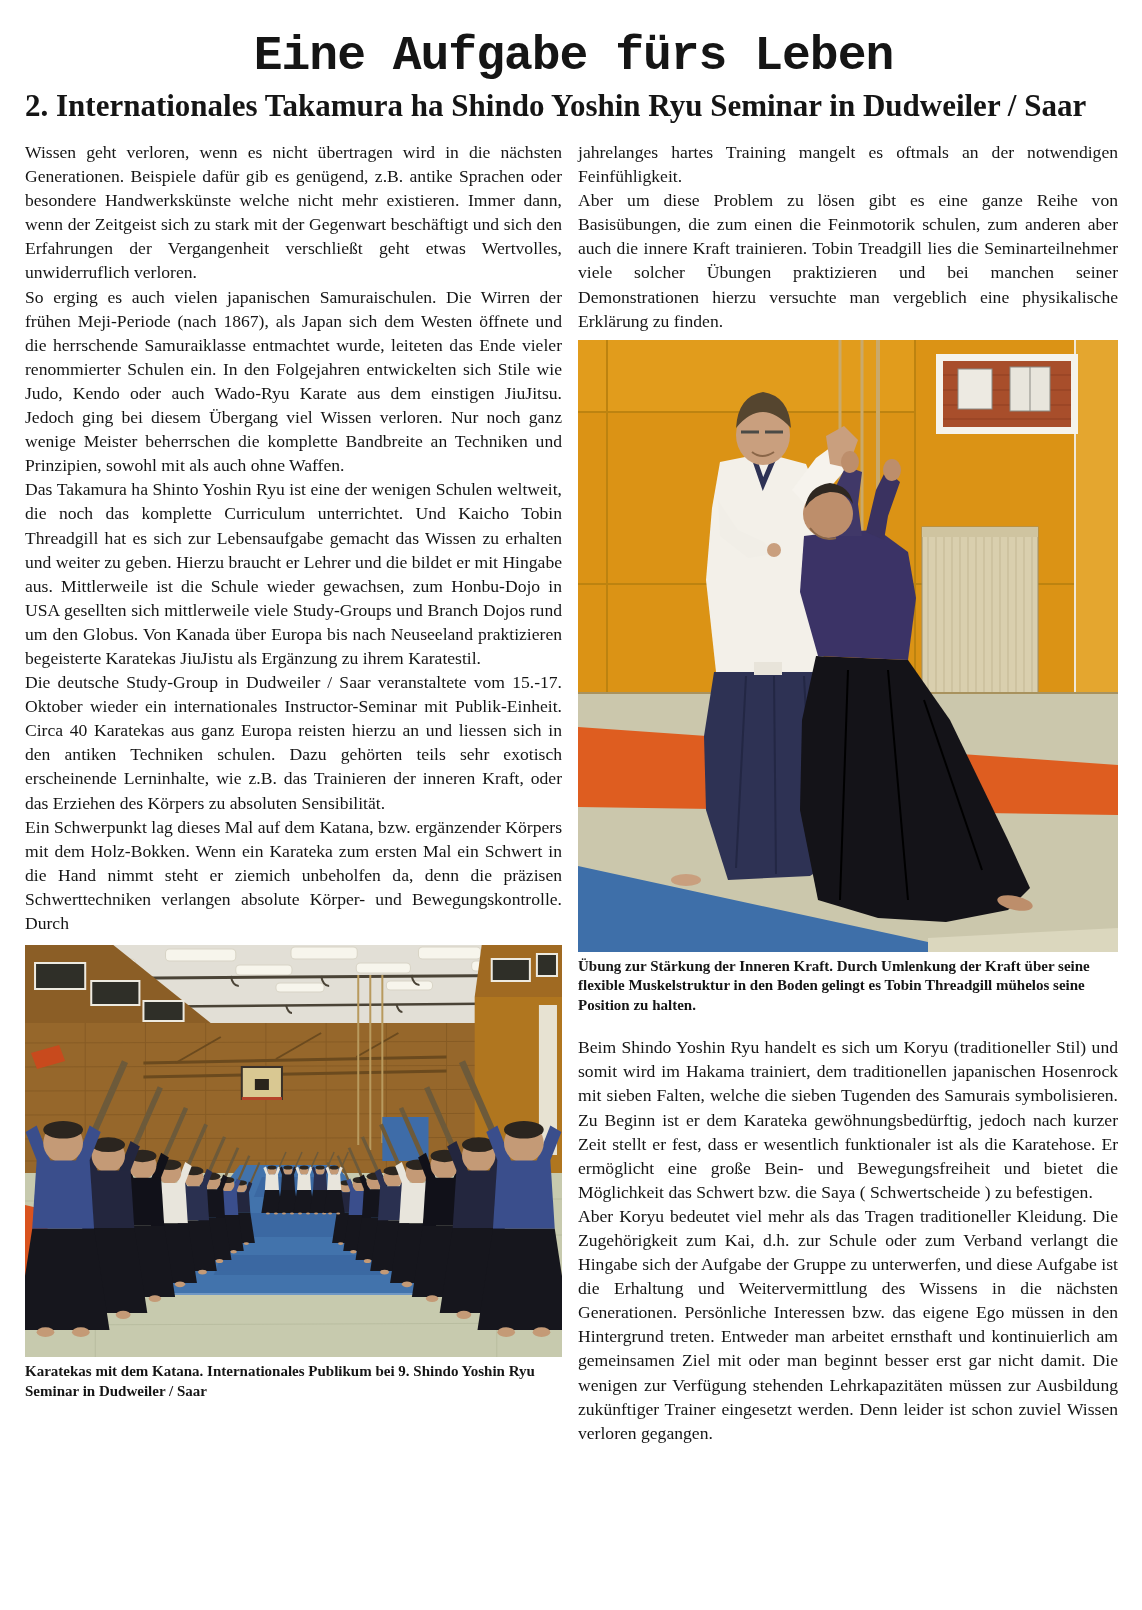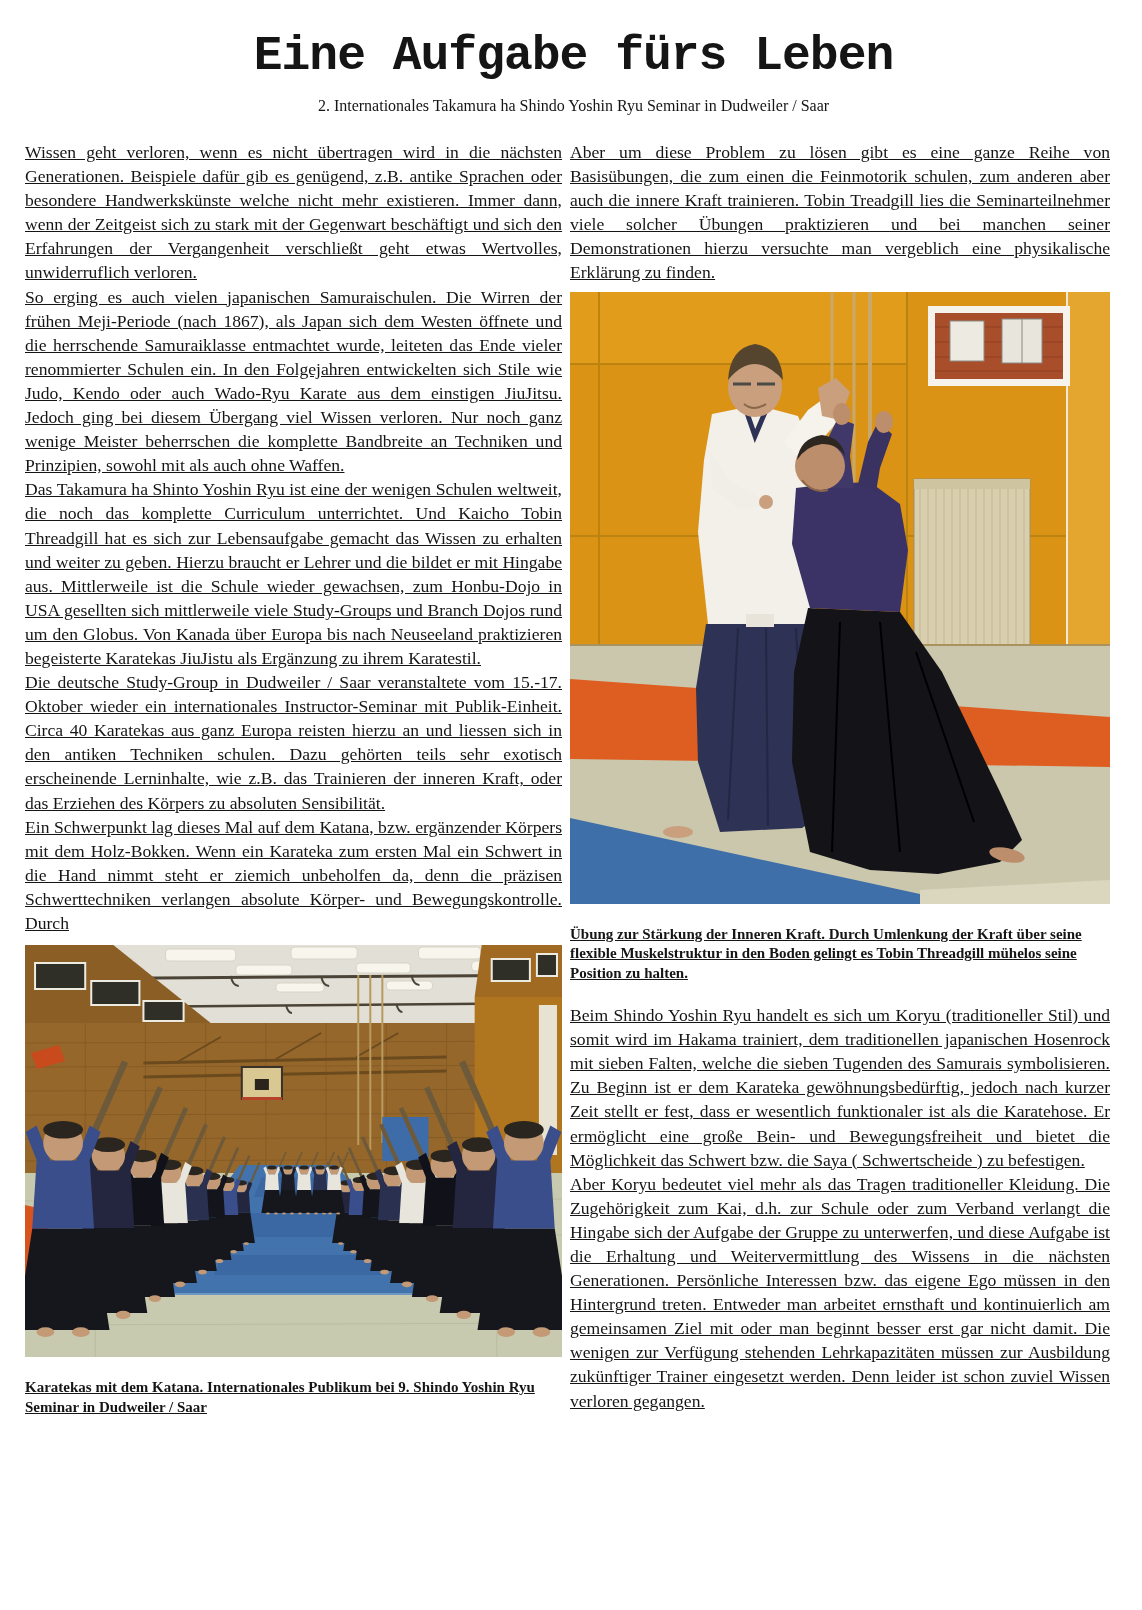--- a/index.html
+++ b/index.html
@@ -1,32 +1,32 @@
 <!DOCTYPE html>
 <html><head>
 <meta charset="utf-8">
 <style>
   html,body{margin:0;padding:0;background:#ffffff;}
   body{width:1142px;height:1610px;overflow:hidden;color:#151515;
        font-family:"Liberation Serif", serif;}
   .page{padding:20px 20px 0 25px;}
   h1.title{font-size:48px;line-height:56px;font-weight:bold;text-align:center;
            margin:8px 0 0 0;letter-spacing:-1px;font-family:Liberation Mono, monospace;}
-  h2.subtitle{font-size:16px;line-height:28px;font-weight:normal;text-align:center;
+  h2.subtitle{font-size:31px;line-height:28px;font-weight:bold;
               margin:8px 0 20px 0;}
-  .columns{display:flex;gap:8px;text-decoration:underline;}
+  .columns{display:flex;gap:16px;}
   .col{text-align:justify;font-size:17.6px;line-height:24.1px;}
   .col.left{width:537px;}
   .col.right{width:540px;}
   .col p{margin:0;}
   figure{margin:0;}
   figure.photo1{margin-top:7px;}
   figure.photo2{margin-top:10px;}
   figcaption{font-weight:bold;font-size:15px;line-height:19.5px;text-align:left;
-             margin-top:21px;}
+             margin-top:5px;}
   .after-photo{margin-top:20px !important;}
   svg{display:block;}
 </style>
 </head>
 <body>
 
 <div class="page">
 
   <h1 class="title">Eine Aufgabe fürs Leben</h1>
   <h2 class="subtitle">2. Internationales Takamura ha Shindo Yoshin Ryu Seminar in Dudweiler / Saar</h2>
@@ -171,20 +171,21 @@
             <use href="#fx" transform="translate(268,220) scale(0.5)" style="color:#E8E5DC"></use>
             <use href="#fx" transform="translate(284,220) scale(0.5)" style="color:#2A3050"></use>
             <use href="#fx" transform="translate(298,220) scale(0.5)" style="color:#E8E5DC"></use>
           </g>
         </svg>
         <figcaption>Karatekas mit dem Katana. Internationales Publikum bei 9. Shindo Yoshin Ryu Seminar in Dudweiler / Saar</figcaption>
       </figure>
     </div>
 
     <div class="col right">
+      <p>jahrelanges hartes Training mangelt es oftmals an der notwendigen Feinfühligkeit.</p>
       <p>Aber um diese Problem zu lösen gibt es eine ganze Reihe von Basisübungen, die zum einen die Feinmotorik schulen, zum anderen aber auch die innere Kraft trainieren. Tobin Treadgill lies die Seminarteilnehmer viele solcher Übungen praktizieren und bei manchen seiner Demonstrationen hierzu versuchte man vergeblich eine physikalische Erklärung zu finden.</p>
 
       <figure class="photo1">
         <svg width="540" height="612" viewBox="0 0 540 612" preserveAspectRatio="none">
 
           <rect x="0" y="0" width="540" height="353" fill="#DB9315"></rect>
           <rect x="0" y="0" width="337" height="72" fill="#E19C1C"></rect>
           <rect x="497" y="0" width="43" height="353" fill="#E4A62F"></rect>
           <g stroke="#BD8310" stroke-width="2">
             <path d="M0 72 L337 72"></path>

